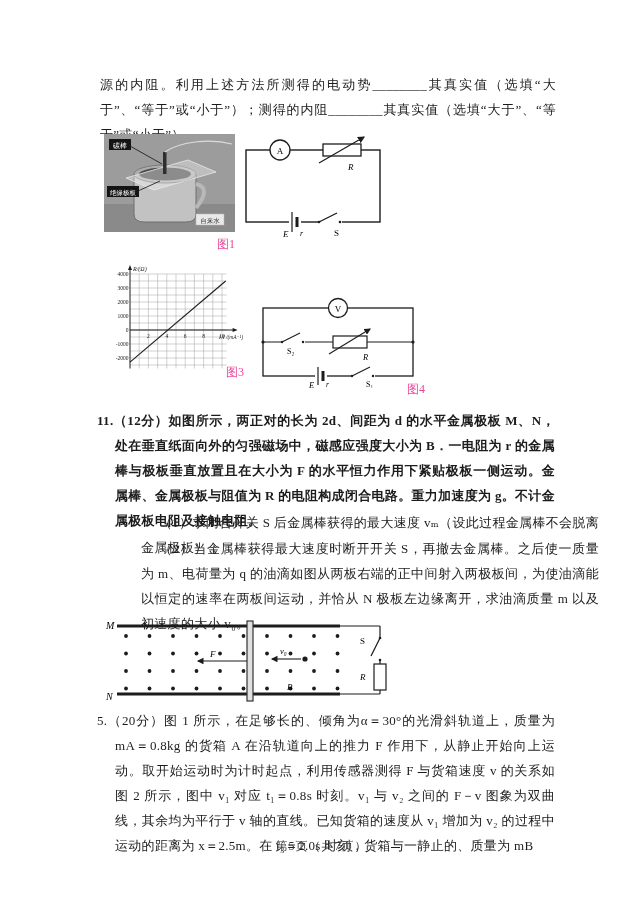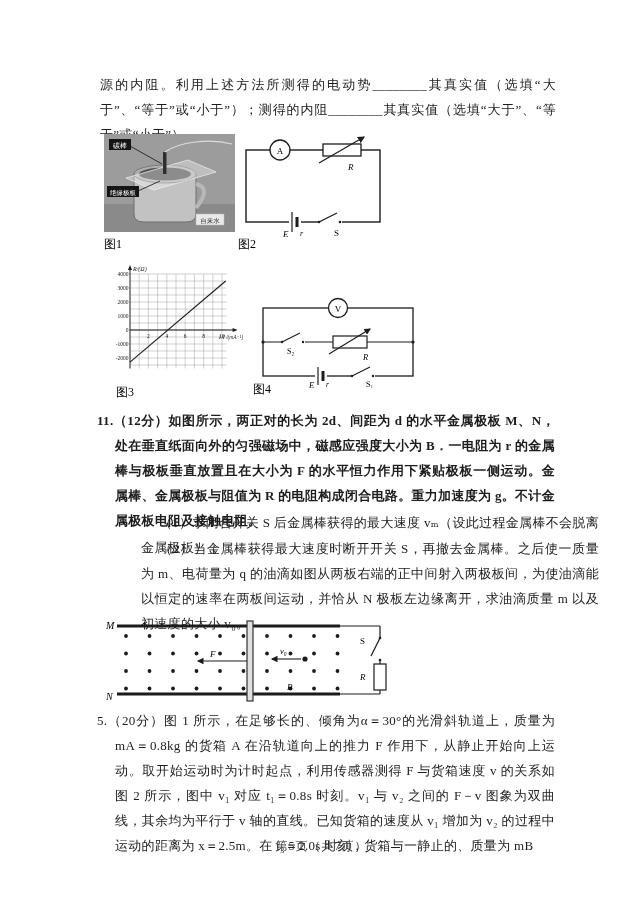--- a/index.html
+++ b/index.html
@@ -3,21 +3,21 @@
 <meta charset="utf-8">
 <style>
   * { margin:0; padding:0; box-sizing:border-box; }
   body { background:#ffffff; font-family:"Liberation Serif","DejaVu Serif",serif; color:#1c1c1c; }
   #page { position:relative; width:643px; height:909px; background:#ffffff; overflow:hidden; }
 
   .textblock { position:absolute; font-size:13px; line-height:25px; text-align:justify; letter-spacing:0.3px; }
   .hang { text-indent:-18px; padding-left:18px; }
   .firstindent { text-indent:18px;margin-left:44px; }
 
-  .caption { position:absolute; font-size:12px; text-align:left; color:#000000; }
+  .caption { position:absolute; font-size:12px; text-align:right; color:#ec4899; }
 
   .figbox { position:absolute; }
   svg text { font-family:"Liberation Serif","DejaVu Serif",serif; }
   .it { font-style:italic; }
 
   #footer { position:absolute; top:838px; left:0; width:100%; text-align:center; font-size:12px; color:#333; letter-spacing:1px; }
 </style>
 </head>
 <body>
 
@@ -90,21 +90,20 @@
 
       <g>
         <rect x="80" y="80" width="24" height="9" fill="#fff" stroke="none"></rect>
         <circle cx="81" cy="86" r="1.3" fill="#1c1c1c"></circle>
         <line x1="81" y1="86" x2="99" y2="77" stroke="#1c1c1c" stroke-width="1.3"></line>
         <circle cx="102" cy="86" r="1.3" fill="#1c1c1c"></circle>
         <text x="96" y="100" font-size="9">S</text>
       </g>
     </svg>
   </div>
-  <div class="caption" style="left:238px; top:236px; width:152px;">图2</div>
 
   <div class="figbox" style="left:116px; top:264px; width:128px; height:118px;">
     <svg id="fig3-plot" width="128" height="118" viewBox="0 0 128 118">
         <line x1="23.2" y1="10" x2="23.2" y2="104.5" stroke="#9a9a9a" stroke-width="0.45"></line>
         <line x1="32.4" y1="10" x2="32.4" y2="104.5" stroke="#9a9a9a" stroke-width="0.45"></line>
         <line x1="41.599999999999994" y1="10" x2="41.599999999999994" y2="104.5" stroke="#9a9a9a" stroke-width="0.45"></line>
         <line x1="50.8" y1="10" x2="50.8" y2="104.5" stroke="#9a9a9a" stroke-width="0.45"></line>
         <line x1="60" y1="10" x2="60" y2="104.5" stroke="#9a9a9a" stroke-width="0.45"></line>
         <line x1="69.19999999999999" y1="10" x2="69.19999999999999" y2="104.5" stroke="#9a9a9a" stroke-width="0.45"></line>
         <line x1="78.39999999999999" y1="10" x2="78.39999999999999" y2="104.5" stroke="#9a9a9a" stroke-width="0.45"></line>
@@ -139,21 +138,21 @@
         <text x="32.4" y="73.5" font-size="5.5" text-anchor="middle" fill="#1c1c1c">2</text>
         <text x="50.8" y="73.5" font-size="5.5" text-anchor="middle" fill="#1c1c1c">4</text>
         <text x="69.19999999999999" y="73.5" font-size="5.5" text-anchor="middle" fill="#1c1c1c">6</text>
         <text x="87.6" y="73.5" font-size="5.5" text-anchor="middle" fill="#1c1c1c">8</text>
         <text x="106" y="73.5" font-size="5.5" text-anchor="middle" fill="#1c1c1c">10</text>
         <text x="17" y="7" font-size="6" font-style="italic" fill="#1c1c1c">R/(Ω)</text>
         <text x="127" y="75" font-size="5.5" font-style="italic" text-anchor="end" fill="#1c1c1c">1/I /(mA⁻¹)</text>
         <polyline points="14,98.2 109.67999999999999,17" fill="none" stroke="#1c1c1c" stroke-width="1.1"></polyline>
       </svg>
   </div>
-  <div class="caption" style="left:116px; top:384px; width:128px;">图3</div>
+  <div class="caption" style="left:116px; top:364px; width:128px;">图3</div>
 
   <div class="figbox" style="left:253px; top:296px; width:172px; height:92px;">
     <svg width="172" height="92" viewBox="0 0 172 92">
       <defs>
         <marker id="ah4" markerWidth="6" markerHeight="6" refX="5" refY="3" orient="auto">
           <path d="M0,0 L6,3 L0,6 Z" fill="#1c1c1c"></path>
         </marker>
       </defs>
       <rect x="10" y="12" width="150" height="68" fill="none" stroke="#1c1c1c" stroke-width="1.3"></rect>
 

